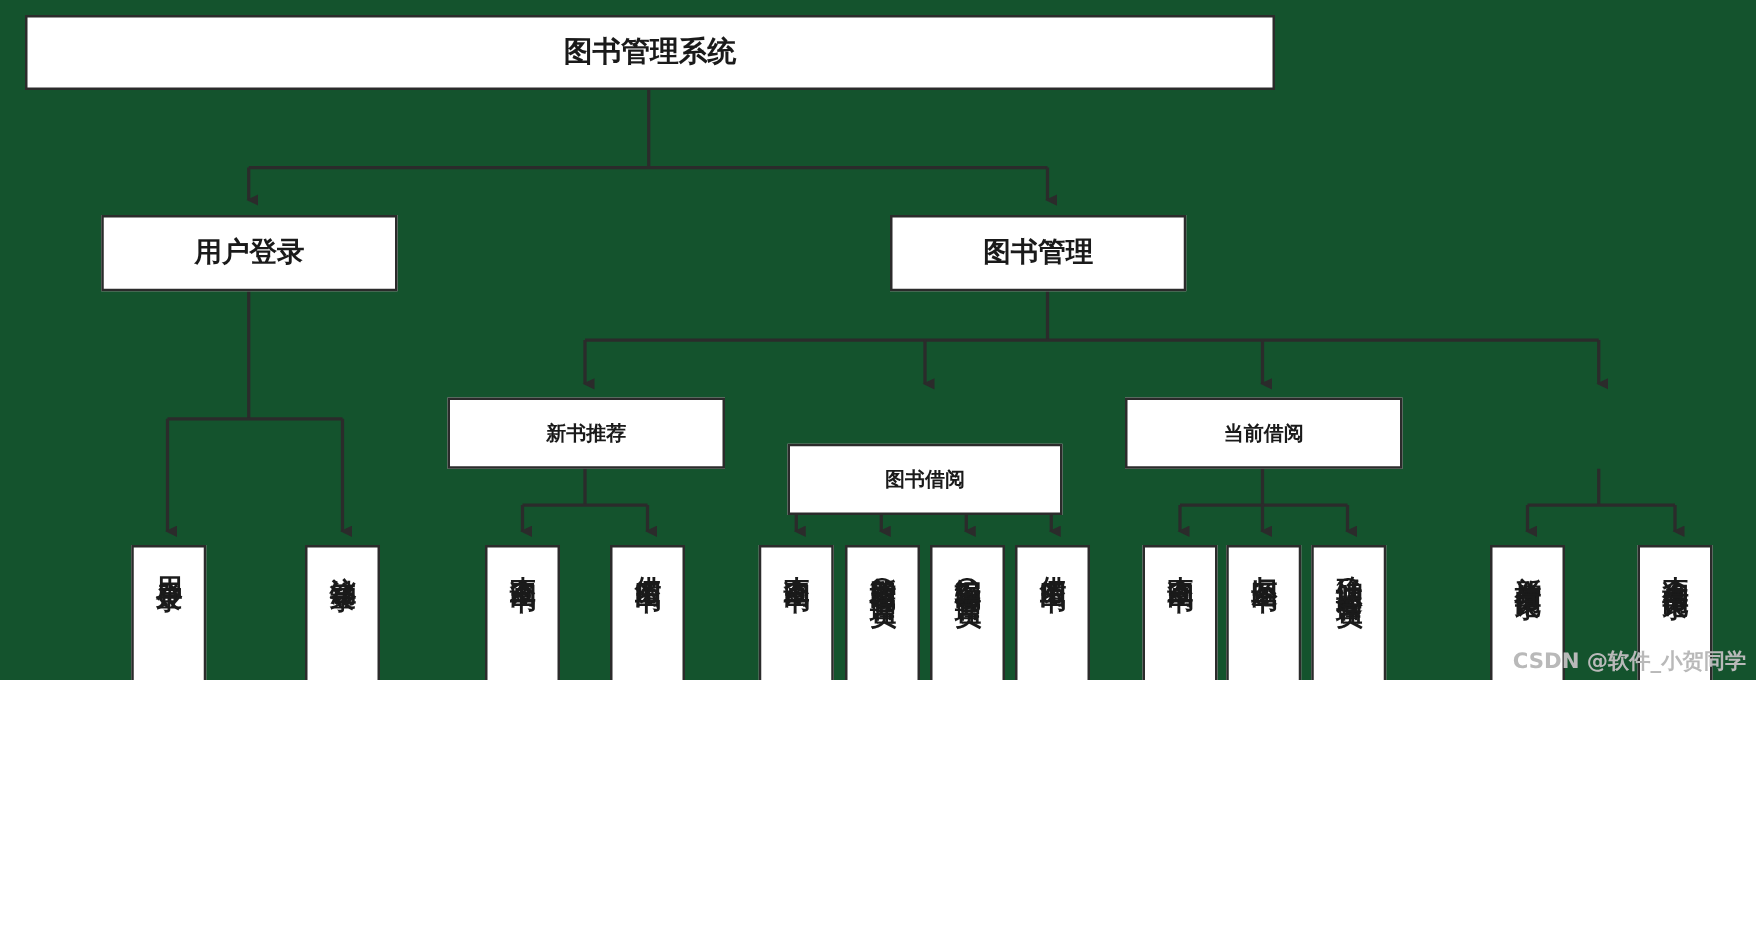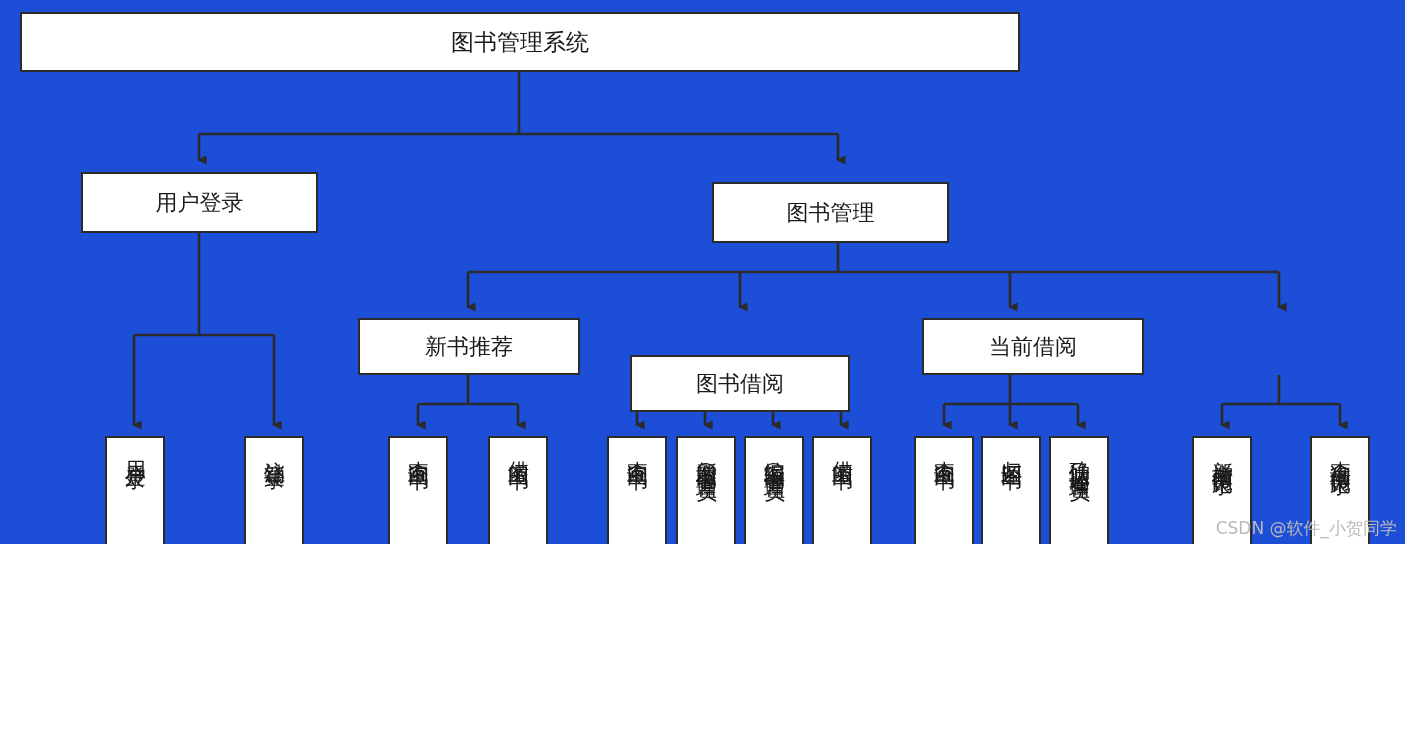--- a/index.html
+++ b/index.html
@@ -7,22 +7,23 @@
     padding: 0;
     background: #ffffff;
   }
   body {
     font-family: "DejaVu Sans", "Liberation Sans", sans-serif;
   }
   #canvas {
     position: relative;
     width: 1405px;
     height: 544px;
-    background: #1d4ed8;
+    background: #14532d;
     overflow: hidden;
+    font-weight: bold;
   }
   svg#edges {
     position: absolute;
     left: 0;
     top: 0;
     width: 1405px;
     height: 747px;
   }
   .node {
     position: absolute;
@@ -35,21 +36,21 @@
     z-index: 2;
   }
   .node .label {
     color: #1a1a1a;
     text-align: center;
     line-height: 1.25;
     white-space: nowrap;
   }
   .node-root .label { font-size: 23px; }
   .node-l1 .label  { font-size: 22px; }
-  .node-l2 .label  { font-size: 22px; }
+  .node-l2 .label  { font-size: 16px; }
   .node-leaf {
     align-items: flex-start;
     justify-content: center;
     padding-top: 6px;
   }
   .node-leaf .label {
     font-size: 21px;
     writing-mode: vertical-rl;
     text-orientation: upright;
     letter-spacing: 3px;
@@ -122,31 +123,31 @@
     </g>
   </svg>
 
   <div class="node node-root" style="left:20px; top:12px; width:1000px; height:60px;">
     <span class="label">图书管理系统</span>
   </div>
 
   <div class="node node-l1" style="left:81px; top:172px; width:237px; height:61px;">
     <span class="label">用户登录</span>
   </div>
-  <div class="node node-l1" style="left:712px; top:182px; width:237px; height:61px;">
+  <div class="node node-l1" style="left:712px; top:172px; width:237px; height:61px;">
     <span class="label">图书管理</span>
   </div>
 
   <div class="node node-l2" style="left:358px; top:318px; width:222px; height:57px;">
     <span class="label">新书推荐</span>
   </div>
   <div class="node node-l2" style="left:630px; top:318px; width:220px; height:57px;margin-top:37px;">
     <span class="label">图书借阅</span>
   </div>
-  <div class="node node-l2" style="left:900px; top:318px; width:222px; height:57px;margin-left:22px;">
+  <div class="node node-l2" style="left:900px; top:318px; width:222px; height:57px;">
     <span class="label">当前借阅</span>
   </div>
 
   <div class="node node-leaf" style="left:105px; top:436px; width:60px; height:297px;">
     <span class="label">用户登录</span>
   </div>
   <div class="node node-leaf" style="left:244px; top:436px; width:60px; height:297px;">
     <span class="label">注销登录</span>
   </div>
 

